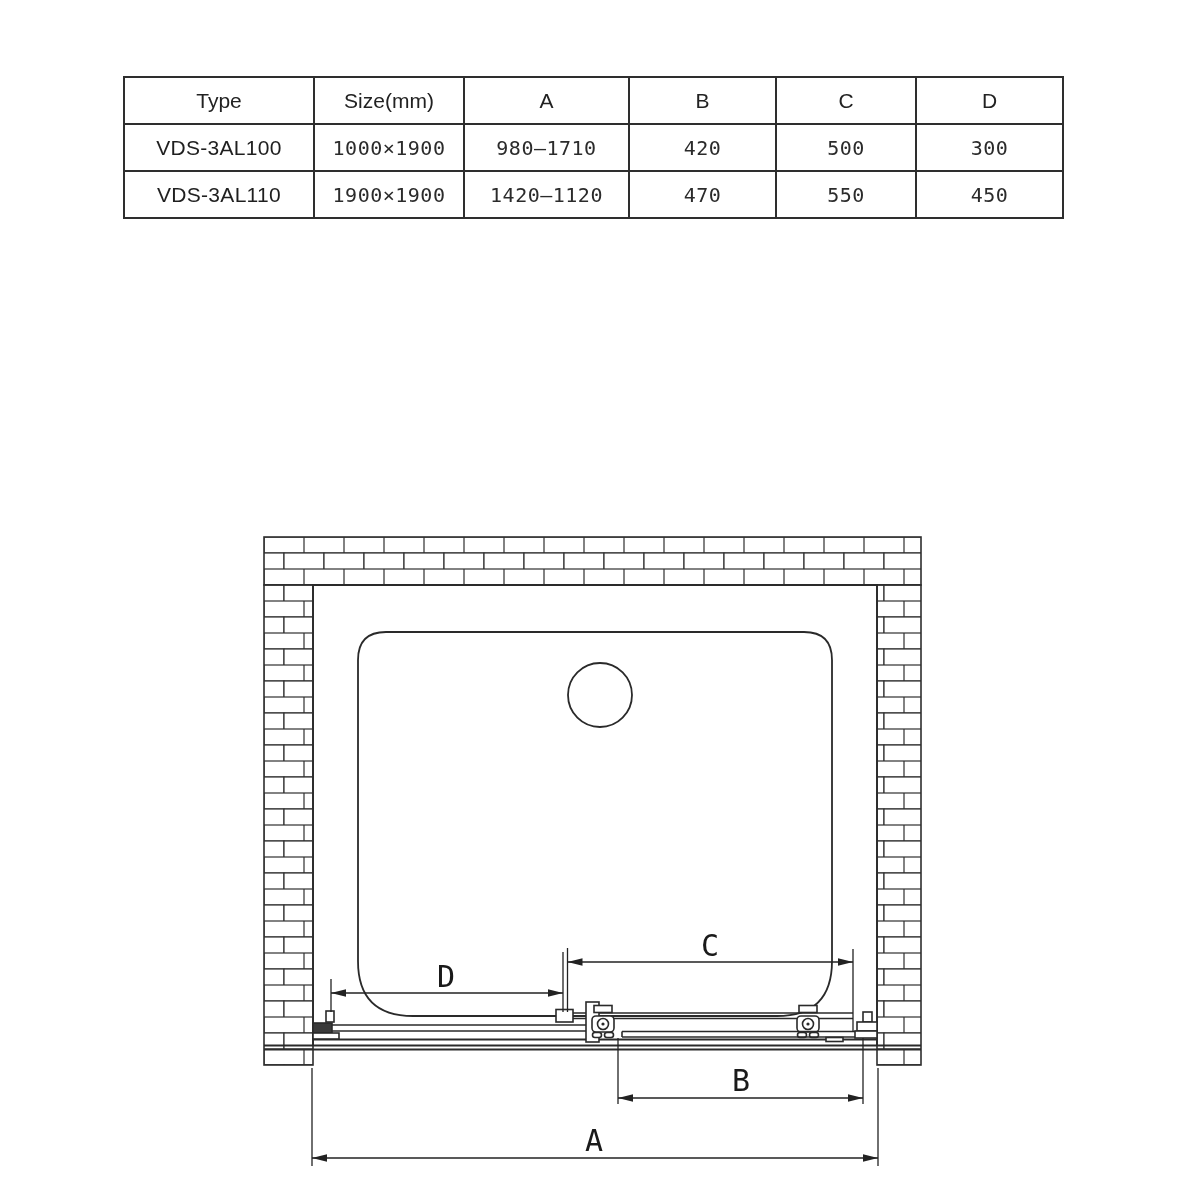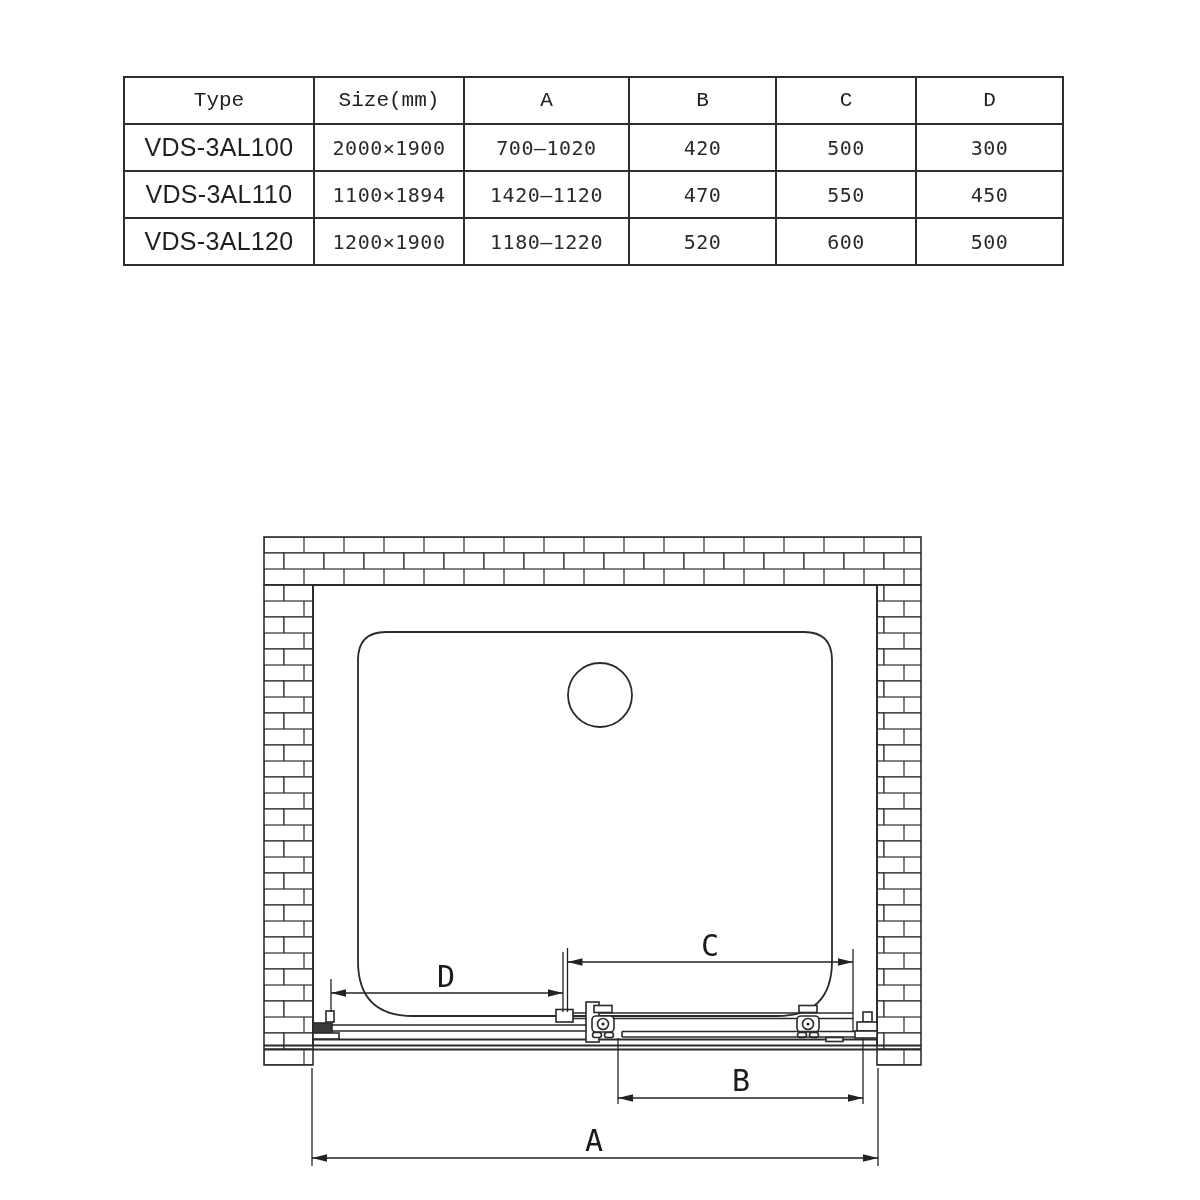--- a/index.html
+++ b/index.html
@@ -10,26 +10,26 @@
   
   .spec-table{
     position:absolute;left:123px;top:76px;
     border-collapse:collapse;table-layout:fixed;
   }
   .spec-table th,.spec-table td{
     border:2px solid #2e2e2e;text-align:center;vertical-align:middle;
     height:45px;padding:0;background:#fff;
   }
   .spec-table th{
-    font-family:Liberation Mono, monospace;
+    font-family:Liberation Sans, sans-serif;
     font-size:21px;font-weight:normal;color:#222;
   }
   .cell-type{
     font-family:"Liberation Sans", sans-serif;
-    font-size:25px;letter-spacing:0.3px;color:#1f1f1f;
+    font-size:21px;letter-spacing:0.3px;color:#1f1f1f;
   }
   .cell-num{
     font-family:"DejaVu Sans Mono", monospace;
     font-size:20px;letter-spacing:0.5px;color:#2b2b2b;font-weight:normal;
   }
   
   .drawing-svg{position:absolute;left:0;top:0;}
   .dim-label{
     font-family:"DejaVu Sans Mono", monospace;
     font-size:30px;fill:#1a1a1a;
@@ -53,41 +53,33 @@
       <th>Size(mm)</th>
       <th>A</th>
       <th>B</th>
       <th>C</th>
       <th>D</th>
     </tr>
   </thead>
   <tbody>
     <tr>
       <td class="cell-type">VDS-3AL100</td>
-      <td class="cell-num">2000×1900</td>
-      <td class="cell-num">700–1020</td>
+      <td class="cell-num">1000×1900</td>
+      <td class="cell-num">980–1710</td>
       <td class="cell-num">420</td>
       <td class="cell-num">500</td>
       <td class="cell-num">300</td>
     </tr>
     <tr>
       <td class="cell-type">VDS-3AL110</td>
-      <td class="cell-num">1100×1894</td>
+      <td class="cell-num">1900×1900</td>
       <td class="cell-num">1420–1120</td>
       <td class="cell-num">470</td>
       <td class="cell-num">550</td>
       <td class="cell-num">450</td>
-    </tr>
-    <tr>
-      <td class="cell-type">VDS-3AL120</td>
-      <td class="cell-num">1200×1900</td>
-      <td class="cell-num">1180–1220</td>
-      <td class="cell-num">520</td>
-      <td class="cell-num">600</td>
-      <td class="cell-num">500</td>
     </tr>
   </tbody>
 </table>
 
 <svg class="drawing-svg" width="1200" height="1200" viewBox="0 0 1200 1200">
   <defs>
     <pattern id="brick" width="40" height="32" patternUnits="userSpaceOnUse" patternTransform="translate(264,537)">
       <rect x="0" y="0" width="40" height="16" fill="#ffffff" stroke="#2e2e2e" stroke-width="1.2"></rect>
       <rect x="-20" y="16" width="40" height="16" fill="#ffffff" stroke="#2e2e2e" stroke-width="1.2"></rect>
       <rect x="20" y="16" width="40" height="16" fill="#ffffff" stroke="#2e2e2e" stroke-width="1.2"></rect>

